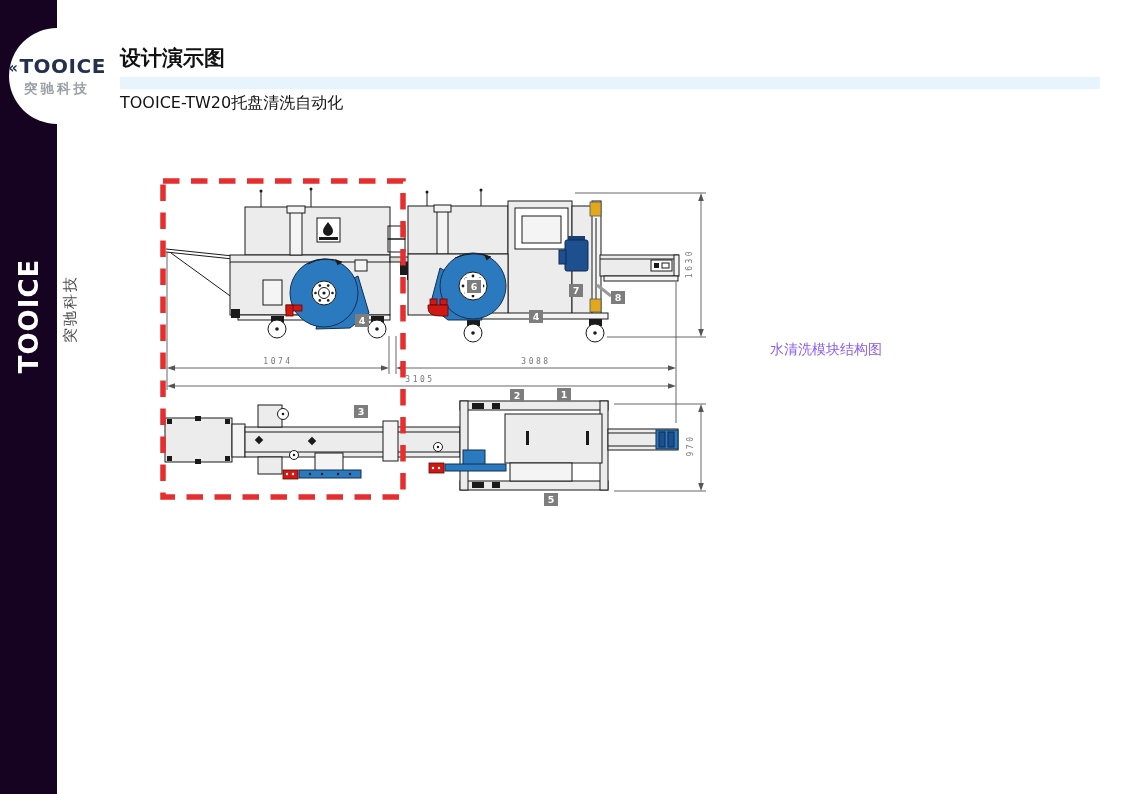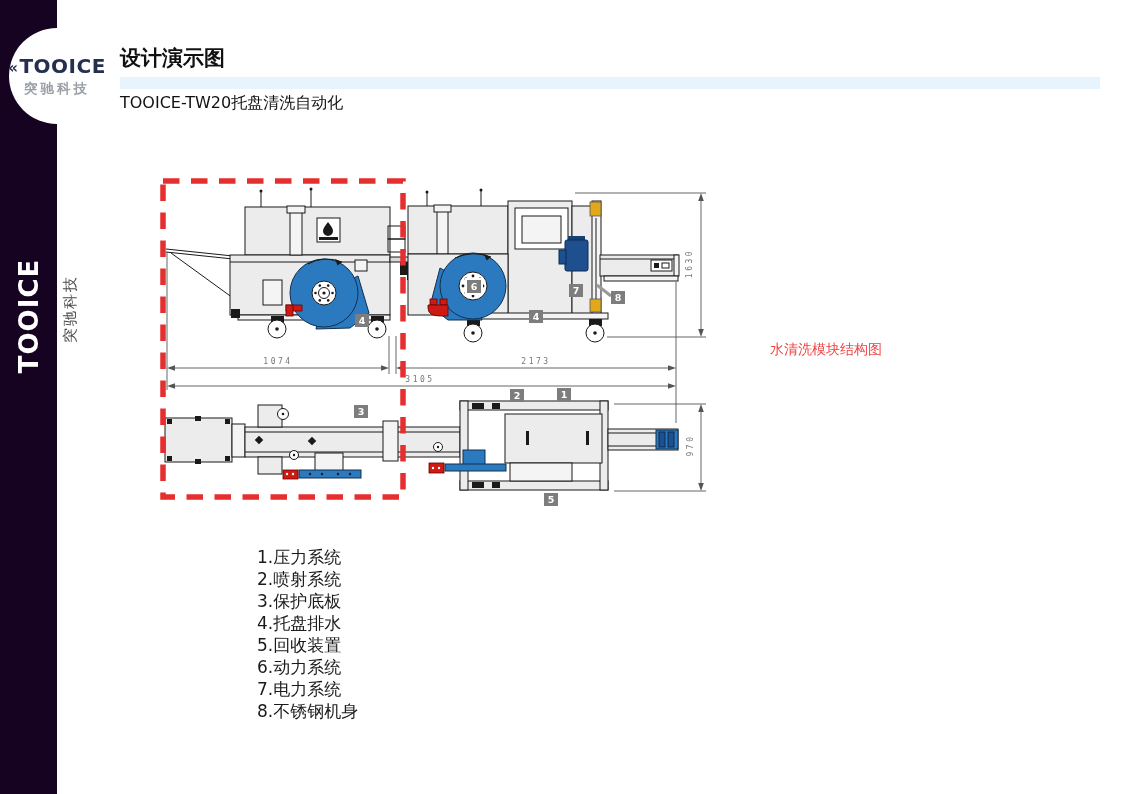--- a/index.html
+++ b/index.html
@@ -11,21 +11,21 @@
   .logo-row{display:flex;align-items:baseline;color:#25304f;font-weight:bold;font-size:20px;letter-spacing:.5px;}
   .logo-mark{font-size:15px;margin-right:1px;}
   .logo-tagline{color:#9aa0a6;font-weight:bold;font-size:13.5px;letter-spacing:3px;margin-top:2px;}
   .v-brand{position:absolute;left:-41px;top:301px;width:140px;height:30px;transform:rotate(-90deg);
         color:#fff;font-size:26px;font-weight:bold;text-align:center;letter-spacing:1px;z-index:5;}
   .v-tagline{position:absolute;left:25px;top:300px;width:90px;height:18px;transform:rotate(-90deg);
         color:#4a4a4a;font-size:15px;letter-spacing:2px;text-align:center;}
   .title{position:absolute;left:120px;top:44px;font-size:21px;font-weight:bold;color:#111;}
   .accent-bar{position:absolute;left:120px;top:77px;width:980px;height:12px;background:#e7f3fd;}
   .subtitle{position:absolute;left:120px;top:93px;font-size:16px;color:#111;text-align:right;}
-  .caption{position:absolute;left:770px;top:341px;font-size:14px;color:#ef4444;}
+  .caption{position:absolute;left:770px;top:341px;font-size:14px;color:#8b5cf6;}
   .legend{position:absolute;left:257px;top:546px;font-size:17px;color:#1a1a1a;line-height:22px;}
   .badge{position:absolute;width:14px;height:13px;background:#7d7d7d;color:#fff;font-size:9.5px;
         font-weight:bold;display:flex;align-items:center;justify-content:center;z-index:4;}
   .badge-bordered{outline:2px solid #fff;}
   .dim-label{position:absolute;font-family:"DejaVu Sans Mono","Liberation Mono",monospace;
         font-size:8px;letter-spacing:2.5px;color:#777;width:60px;text-align:center;z-index:3;}
   .dim-vert{width:40px;transform:rotate(-90deg);}
   svg.art{position:absolute;left:0;top:0;z-index:2;}
   
   .mf{fill:#ececec;stroke:#1a1a1a;stroke-width:1;}
@@ -249,39 +249,29 @@
       <path class="dim" d="M614,404 H706 M614,491 H706"></path>
       <line class="dim" x1="701" y1="408" x2="701" y2="487"></line>
       <path class="dimf" d="M701,404 l-2.8,8 h5.6 z"></path>
         <path class="dimf" d="M701,491 l-2.8,-8 h5.6 z"></path>
     </g>
 
     <rect x="163" y="181" width="240" height="316" fill="none" stroke="#e62e2e" stroke-width="5.5" stroke-dasharray="16.5 11.5"></rect>
   </svg>
 
   <div class="dim-label" style="left:248px;top:357px;">1074</div>
-  <div class="dim-label" style="left:506px;top:357px;">2173</div>
+  <div class="dim-label" style="left:506px;top:357px;">3088</div>
   <div class="dim-label" style="left:390px;top:375px;">3105</div>
   <div class="dim-label dim-vert" style="left:669px;top:259px;">1630</div>
   <div class="dim-label dim-vert" style="left:670px;top:441px;">970</div>
 
   <div class="badge" style="left:557px;top:388px;">1</div>
   <div class="badge" style="left:510px;top:389px;">2</div>
   <div class="badge" style="left:354px;top:405px;">3</div>
   <div class="badge" style="left:355px;top:314px;">4</div>
   <div class="badge" style="left:529px;top:310px;">4</div>
   <div class="badge" style="left:544px;top:493px;">5</div>
   <div class="badge badge-bordered" style="left:467px;top:280px;">6</div>
   <div class="badge" style="left:569px;top:284px;">7</div>
   <div class="badge" style="left:611px;top:291px;">8</div>
 
-  <div class="legend">
-    <div>1.压力系统</div>
-    <div>2.喷射系统</div>
-    <div>3.保护底板</div>
-    <div>4.托盘排水</div>
-    <div>5.回收装置</div>
-    <div>6.动力系统</div>
-    <div>7.电力系统</div>
-    <div>8.不锈钢机身</div>
-  </div>
 
 </div>
 
 </body></html>

